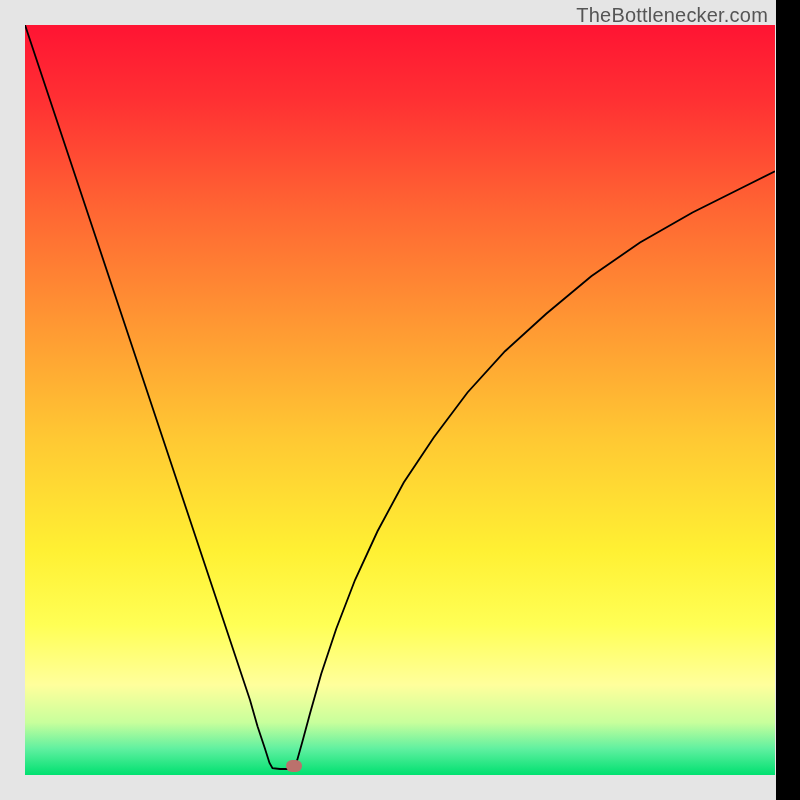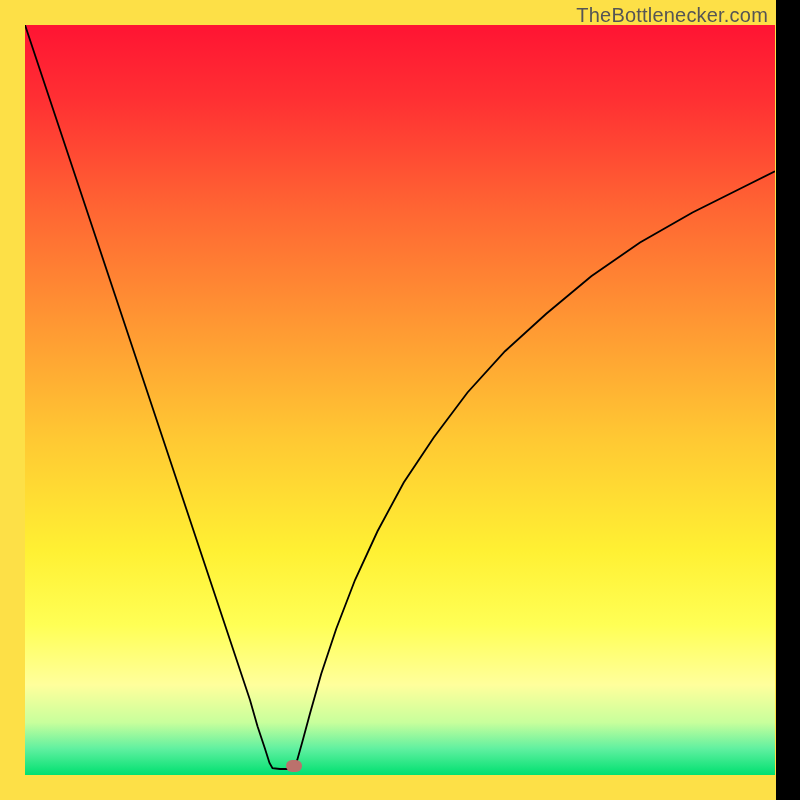--- a/index.html
+++ b/index.html
@@ -10,21 +10,21 @@
     background: #000;
     font-family: Arial, Helvetica, sans-serif;
     position: relative;
   }
   .frame {
     position: absolute;
     top: 0;
     left: 0;
     width: 776px;
     height: 800px;
-    background: #fde047;
+    background: #e5e5e5;
   }
   .plot-area {
     position: absolute;
     top: 25px;
     left: 25px;
     width: 750px;
     height: 750px;
     overflow: hidden;
   }
   .gradient {

